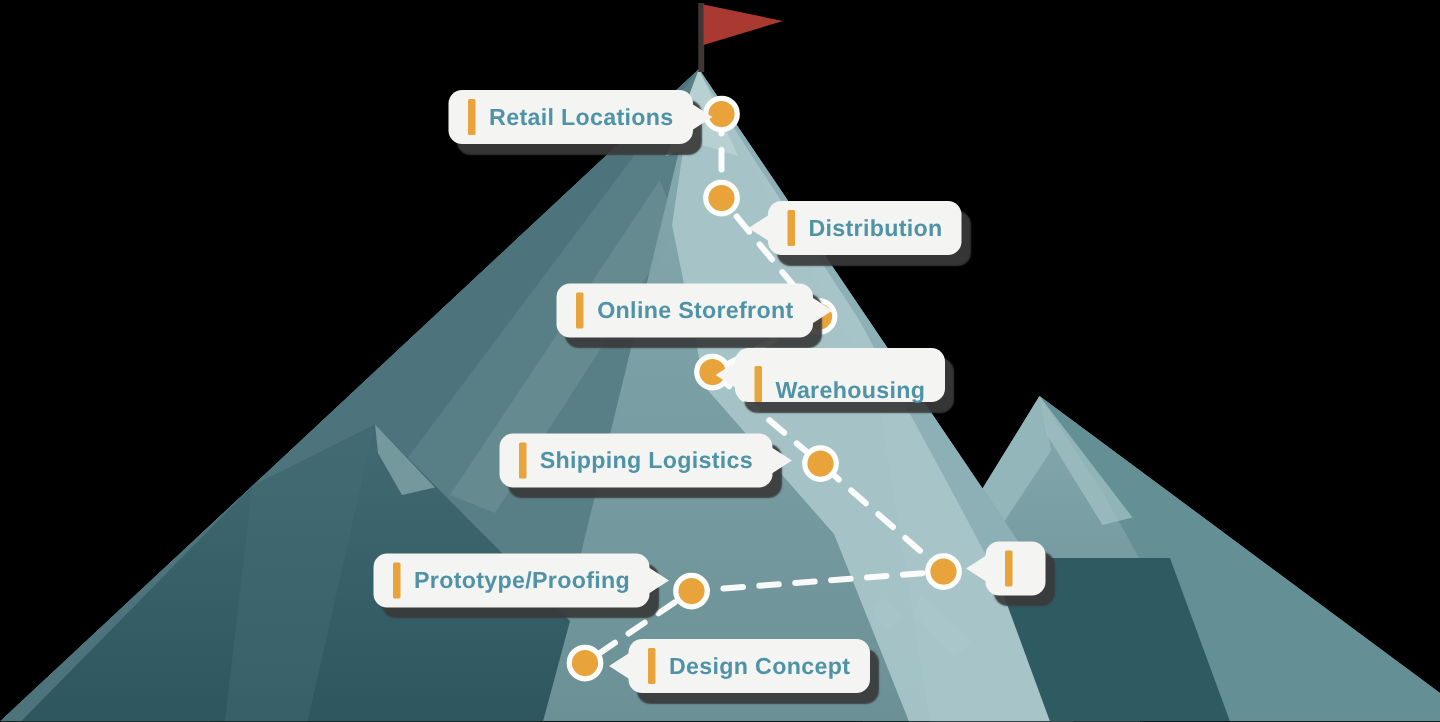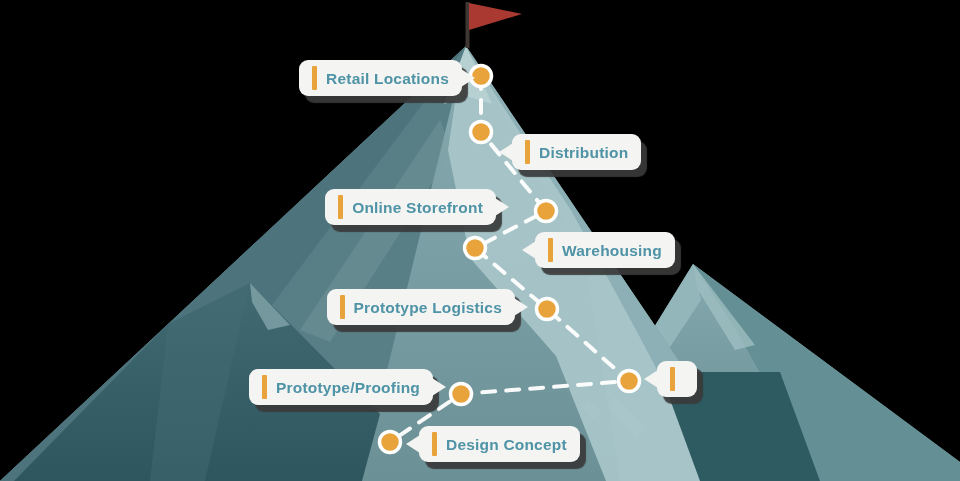--- a/index.html
+++ b/index.html
@@ -105,35 +105,35 @@
     <span class="txt">Retail Locations</span>
     <span class="ptr right"></span>
   </div>
 
   <div class="milestone" style="left:512px;top:114px;margin-top:20px;">
     <span class="bar"></span>
     <span class="txt">Distribution</span>
     <span class="ptr left"></span>
   </div>
 
-  <div class="milestone" style="right:464px;top:189px;justify-content:flex-end;">
+  <div class="milestone" style="right:418px;top:189px;justify-content:flex-end;">
     <span class="bar"></span>
     <span class="txt">Online Storefront</span>
     <span class="ptr right"></span>
   </div>
 
-  <div class="milestone" style="left:535px;top:232px;">
+  <div class="milestone" style="left:490px;top:232px;align-items:flex-end;">
     <span class="bar"></span>
     <span class="txt">Warehousing</span>
     <span class="ptr left"></span>
   </div>
 
   <div class="milestone" style="right:445px;top:289px;">
     <span class="bar"></span>
-    <span class="txt">Prototype Logistics</span>
+    <span class="txt">Shipping Logistics</span>
     <span class="ptr right"></span>
   </div>
 
   <div class="milestone" style="left:657px;top:361px;">
     <span class="bar"></span>
     <span class="ptr left"></span>
   </div>
 
   <div class="milestone" style="right:527px;top:369px;">
     <span class="bar"></span>

